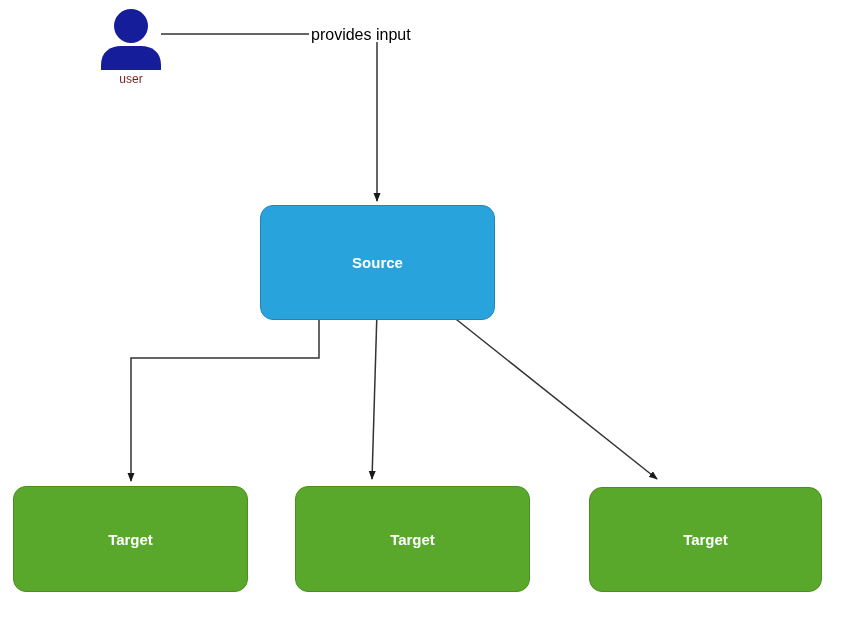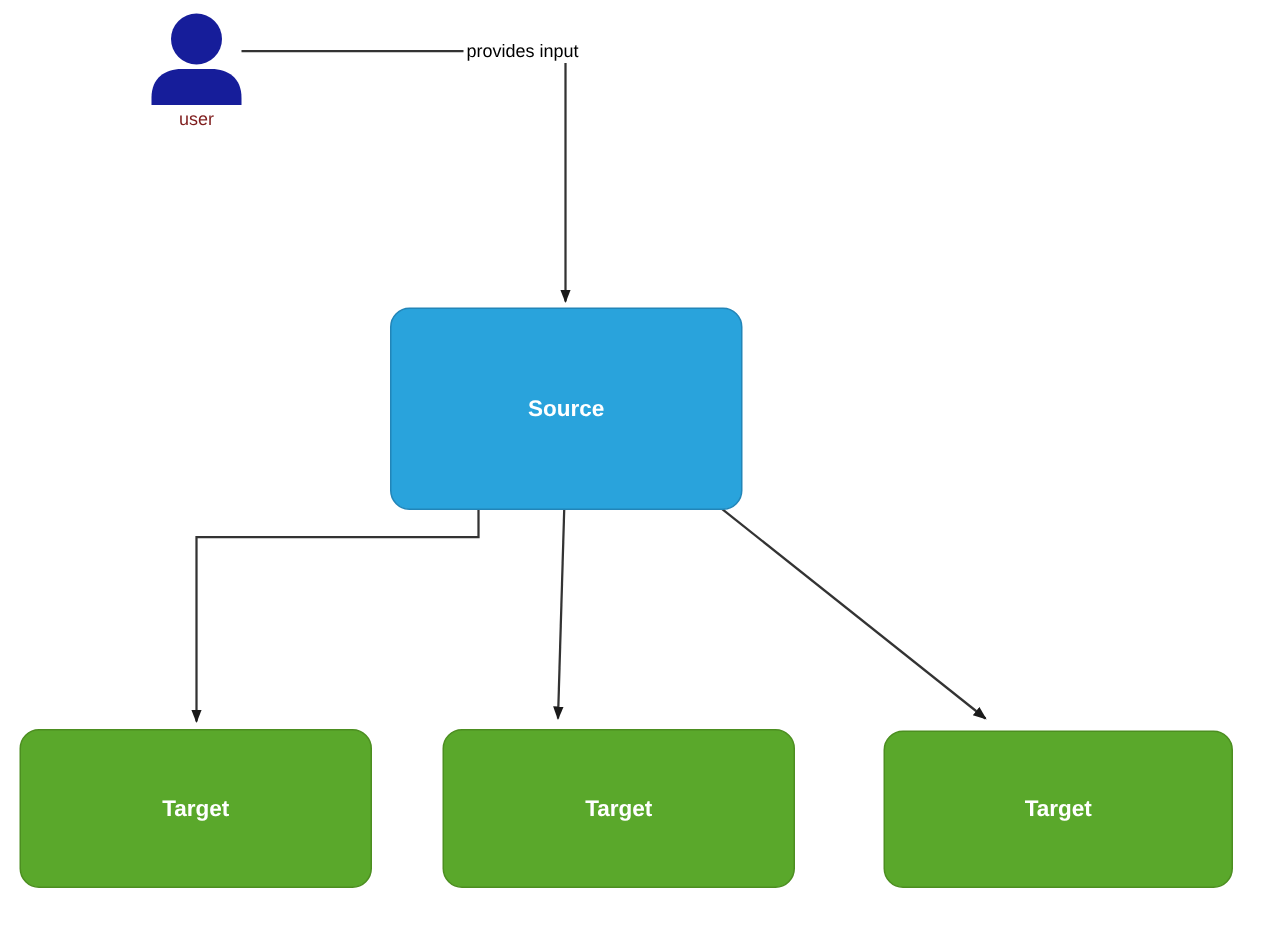--- a/index.html
+++ b/index.html
@@ -29,21 +29,21 @@
     box-sizing: border-box;
   }
   .node-label {
     user-select: none;
   }
   .edge-label {
     position: absolute;
     left: 309px;
     top: 27px;
     background: #ffffff;
-    font-size: 12px;
+    font-size: 16px;
     line-height: 15px;
     padding: 0 2px;
     white-space: nowrap;
   }
   .user-label {
     position: absolute;
     left: 101px;
     top: 72px;
     width: 60px;
     text-align: center;
@@ -74,21 +74,21 @@
     <g>
       <circle cx="131" cy="26" r="17" fill="#161d9a"></circle>
       <path d="M101,70 L101,65 C101,52 110,46 121,46 L141,46 C152,46 161,52 161,65 L161,70 Z" fill="#161d9a"></path>
     </g>
   </svg>
 
   <div class="user-label" style="color: #7f1d1d;">user</div>
 
   <div class="edge-label" style="color: rgb(0, 0, 0); background: rgb(255, 255, 255);">provides input</div>
 
-  <div class="node" style="left: 260px; top: 205px; width: 235px; height: 135px; background-color: rgb(41, 163, 220); border-color: rgb(34, 133, 184); color: rgb(255, 255, 255);">
+  <div class="node" style="left: 260px; top: 205px; width: 235px; height: 115px; background-color: rgb(41, 163, 220); border-color: rgb(34, 133, 184); color: rgb(255, 255, 255);">
     <span class="node-label">Source</span>
   </div>
 
   <div class="node" style="left: 13px; top: 486px; width: 235px; height: 106px; background-color: rgb(90, 168, 43); border-color: rgb(76, 142, 32); color: rgb(255, 255, 255);">
     <span class="node-label">Target</span>
   </div>
 
   <div class="node" style="left: 295px; top: 486px; width: 235px; height: 106px; background-color: rgb(90, 168, 43); border-color: rgb(76, 142, 32); color: rgb(255, 255, 255);">
     <span class="node-label">Target</span>
   </div>

